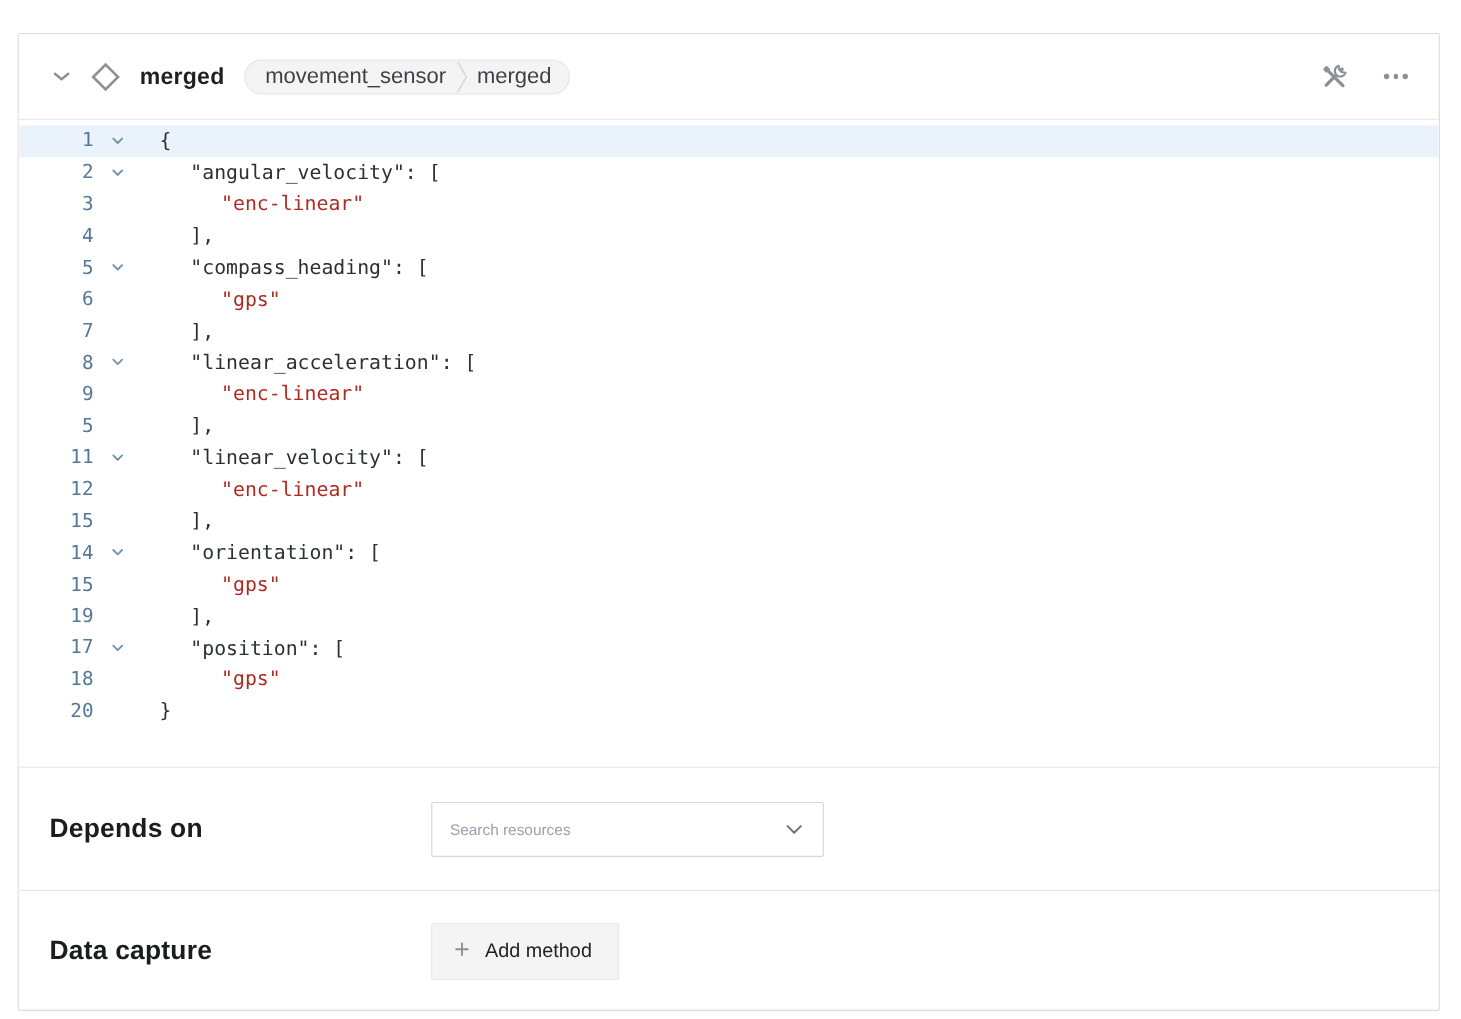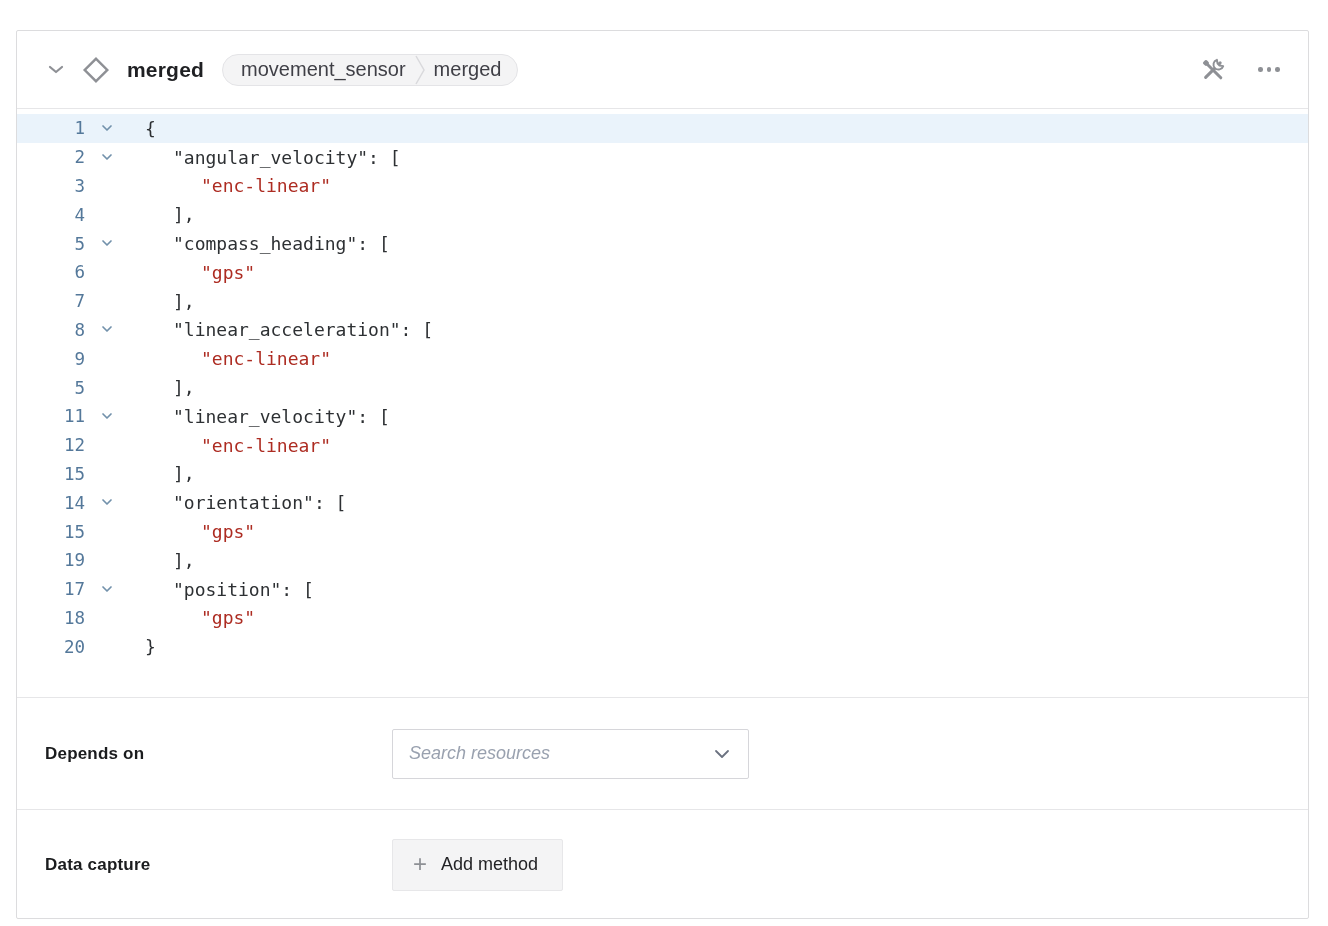--- a/index.html
+++ b/index.html
@@ -46,28 +46,28 @@
   .tok-plain { color:#2d3033; }
   .tok-string { color:#ad2c22; }
 
   
   .section {
     display:grid; grid-template-columns:347px 1fr; align-items:center;
     padding-left:28px;
   }
   .section.depends { flex:0 0 112px; border-bottom:1px solid #e6e6e8; }
   .section.capture { flex:0 0 109px; }
-  .section-label { font-size:17px; font-weight:700; color:#1b1c1e; letter-spacing:.2px; }
+  .section-label { font-size:24px; font-weight:700; color:#1b1c1e; letter-spacing:.2px; }
 
   .select-box {
     width:357px; height:50px; border:1px solid #d6d6da; border-radius:2px; background:#fff;
     display:flex; align-items:center; justify-content:space-between;
     padding:0 18px 0 16px; cursor:pointer;
   }
-  .select-placeholder { font-size:18px; color:#99a1af;font-style:italic; }
+  .select-placeholder { font-size:14px; color:#99a1af; }
 
   .add-btn {
     height:52px; background:#f4f4f5; border:1px solid #e7e7e9; border-radius:2px;
     display:inline-flex; align-items:center; gap:14px; padding:0 24px 0 20px;
     font-family:"Liberation Sans", sans-serif; font-size:18px; color:#232326; cursor:pointer;
   }
   .plus-glyph { font-size:24px; color:#8e9095; font-weight:400; line-height:1; margin-top:-2px; }
 </style>
 </head>
 <body>

